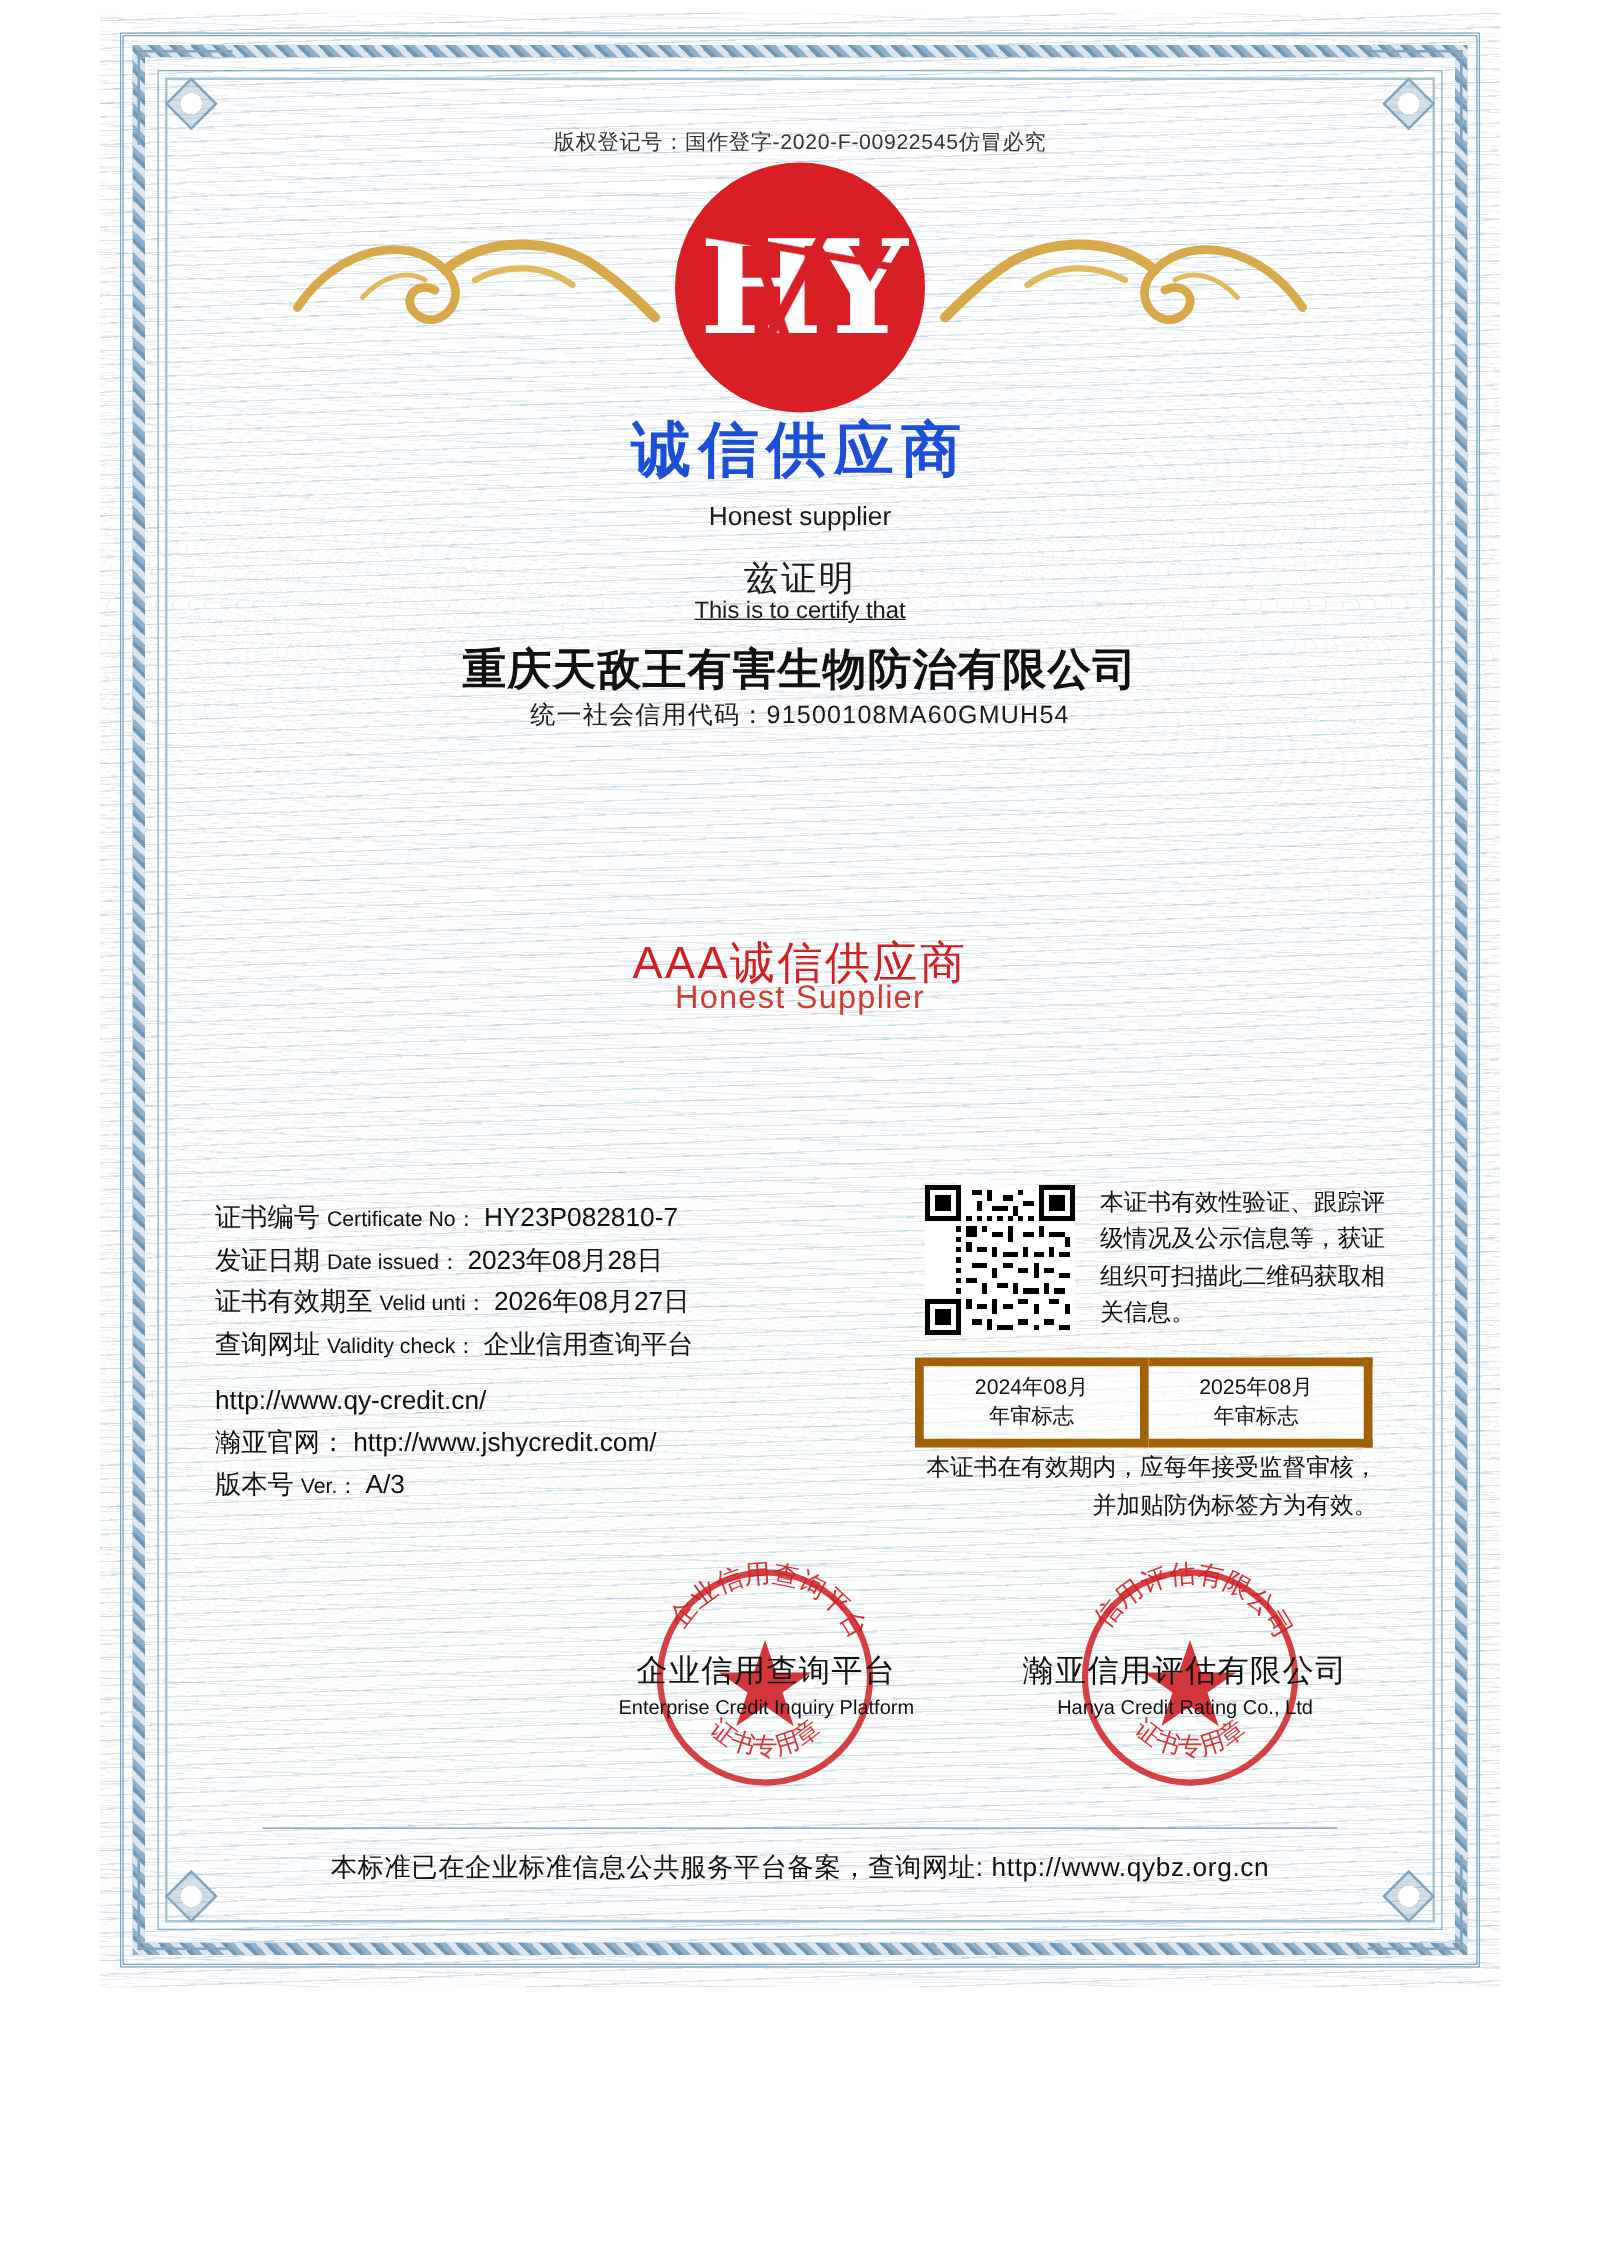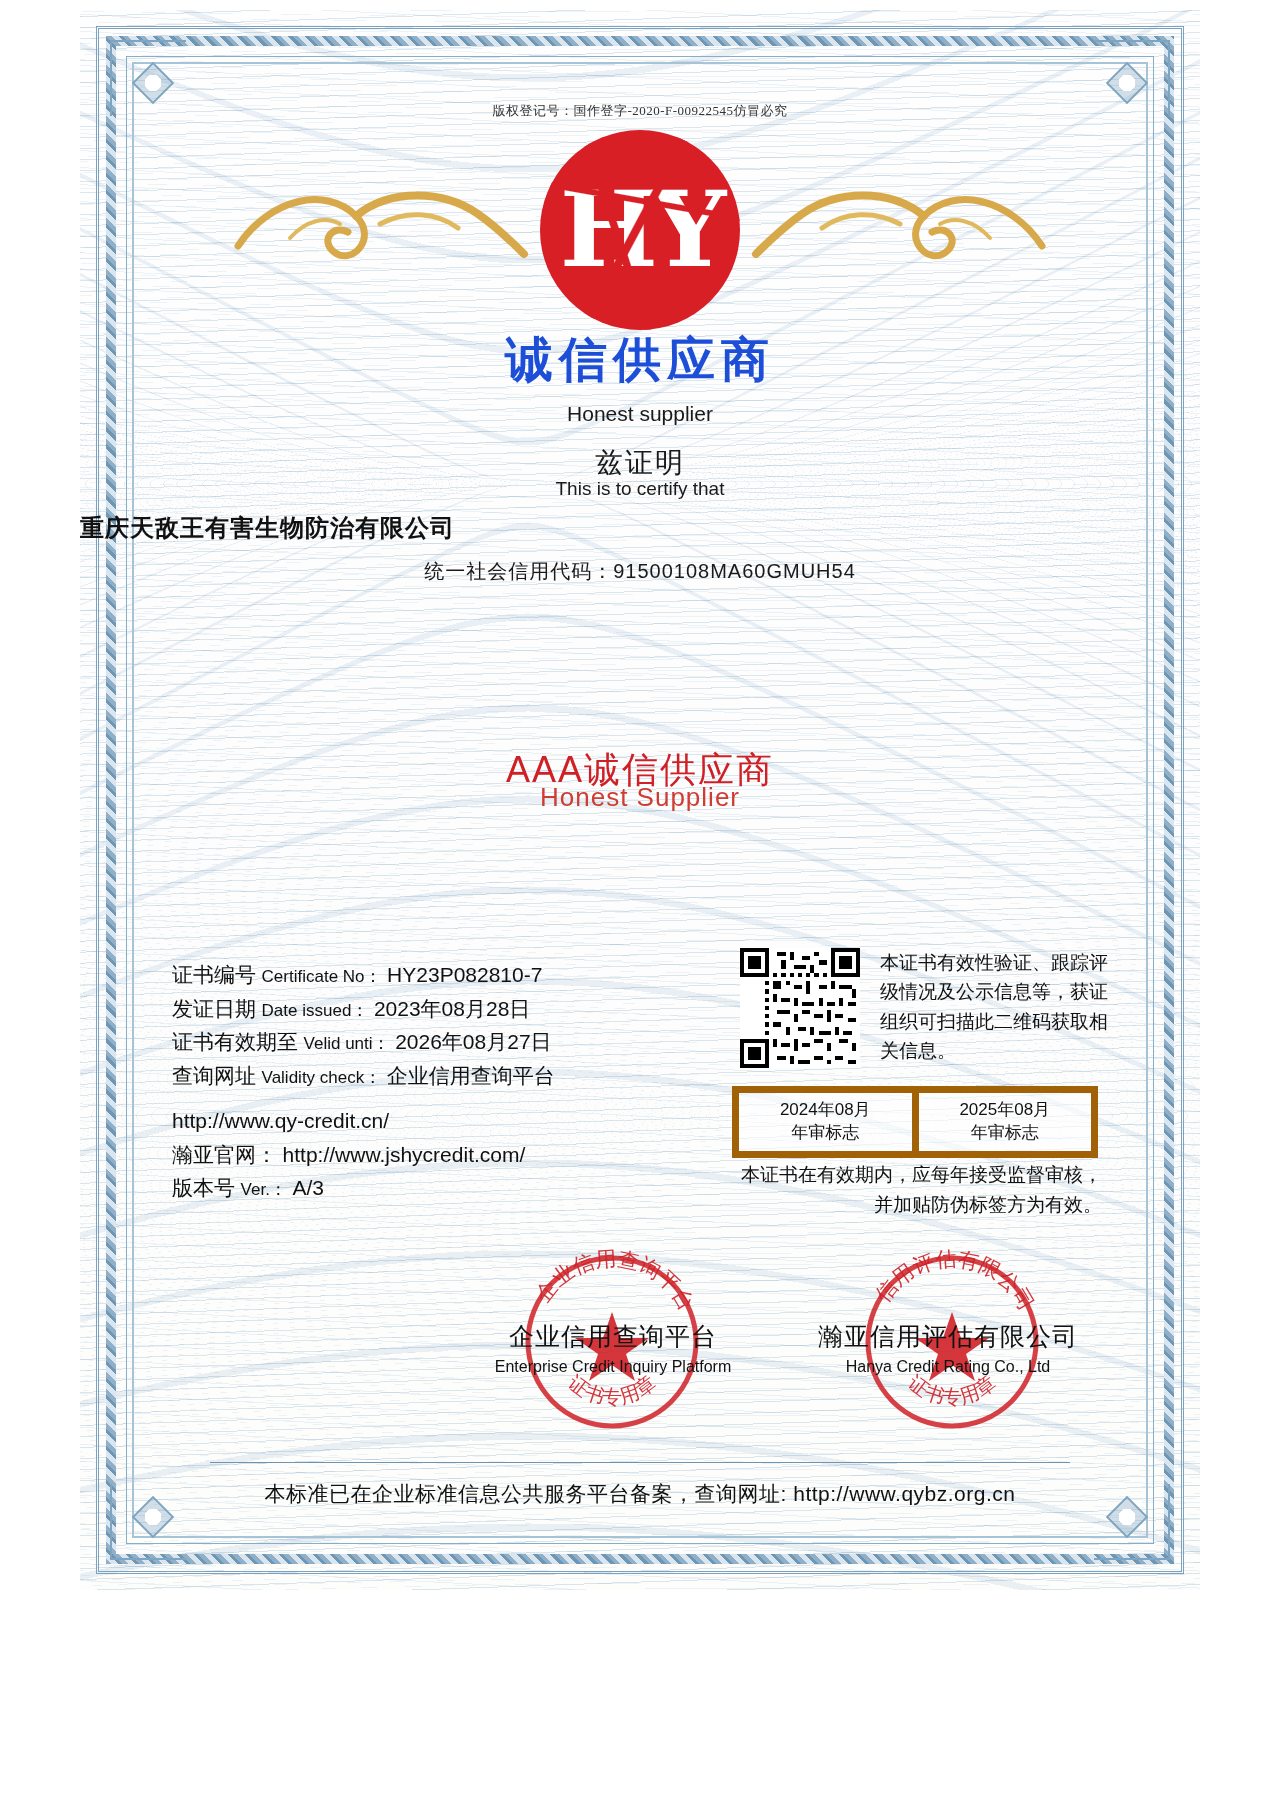--- a/index.html
+++ b/index.html
@@ -126,24 +126,23 @@
     position: absolute;
     inset: 0;
     z-index: 5;
   }
 
   .copyright-line {
     position: absolute;
     top: 92px;
     width: 100%;
     text-align: center;
-    font-size: 13px;
+    font-size: 17px;
     color: #333;
     letter-spacing: 0.5px;
-    font-family: Liberation Serif, serif;
   }
 
   
   .flourish {
     position: absolute;
     top: 170px;
     width: 300px;
     height: 110px;
   }
   .flourish.left  { left: 150px; }
@@ -216,27 +215,28 @@
     color: #1a1a1a;
     letter-spacing: 2px;
   }
   .certify-en {
     position: absolute;
     top: 468px;
     width: 100%;
     text-align: center;
     font-size: 19px;
     color: #1a1a1a;
+    text-decoration: underline;
   }
   .company-name {
     position: absolute;
     top: 502px;
     width: 100%;
-    text-align: left;
-    font-size: 24px;
+    text-align: center;
+    font-size: 35px;
     font-weight: bold;
     color: #111;
     letter-spacing: 1px;
   }
   .credit-code {
     position: absolute;
     top: 548px;
     width: 100%;
     text-align: center;
     font-size: 20px;

